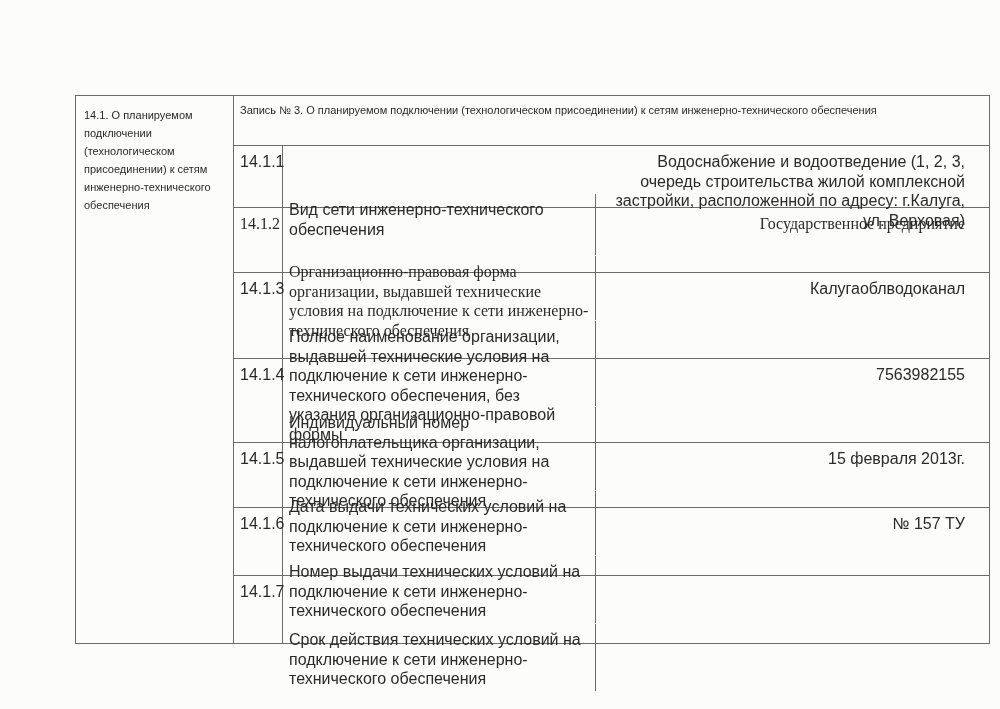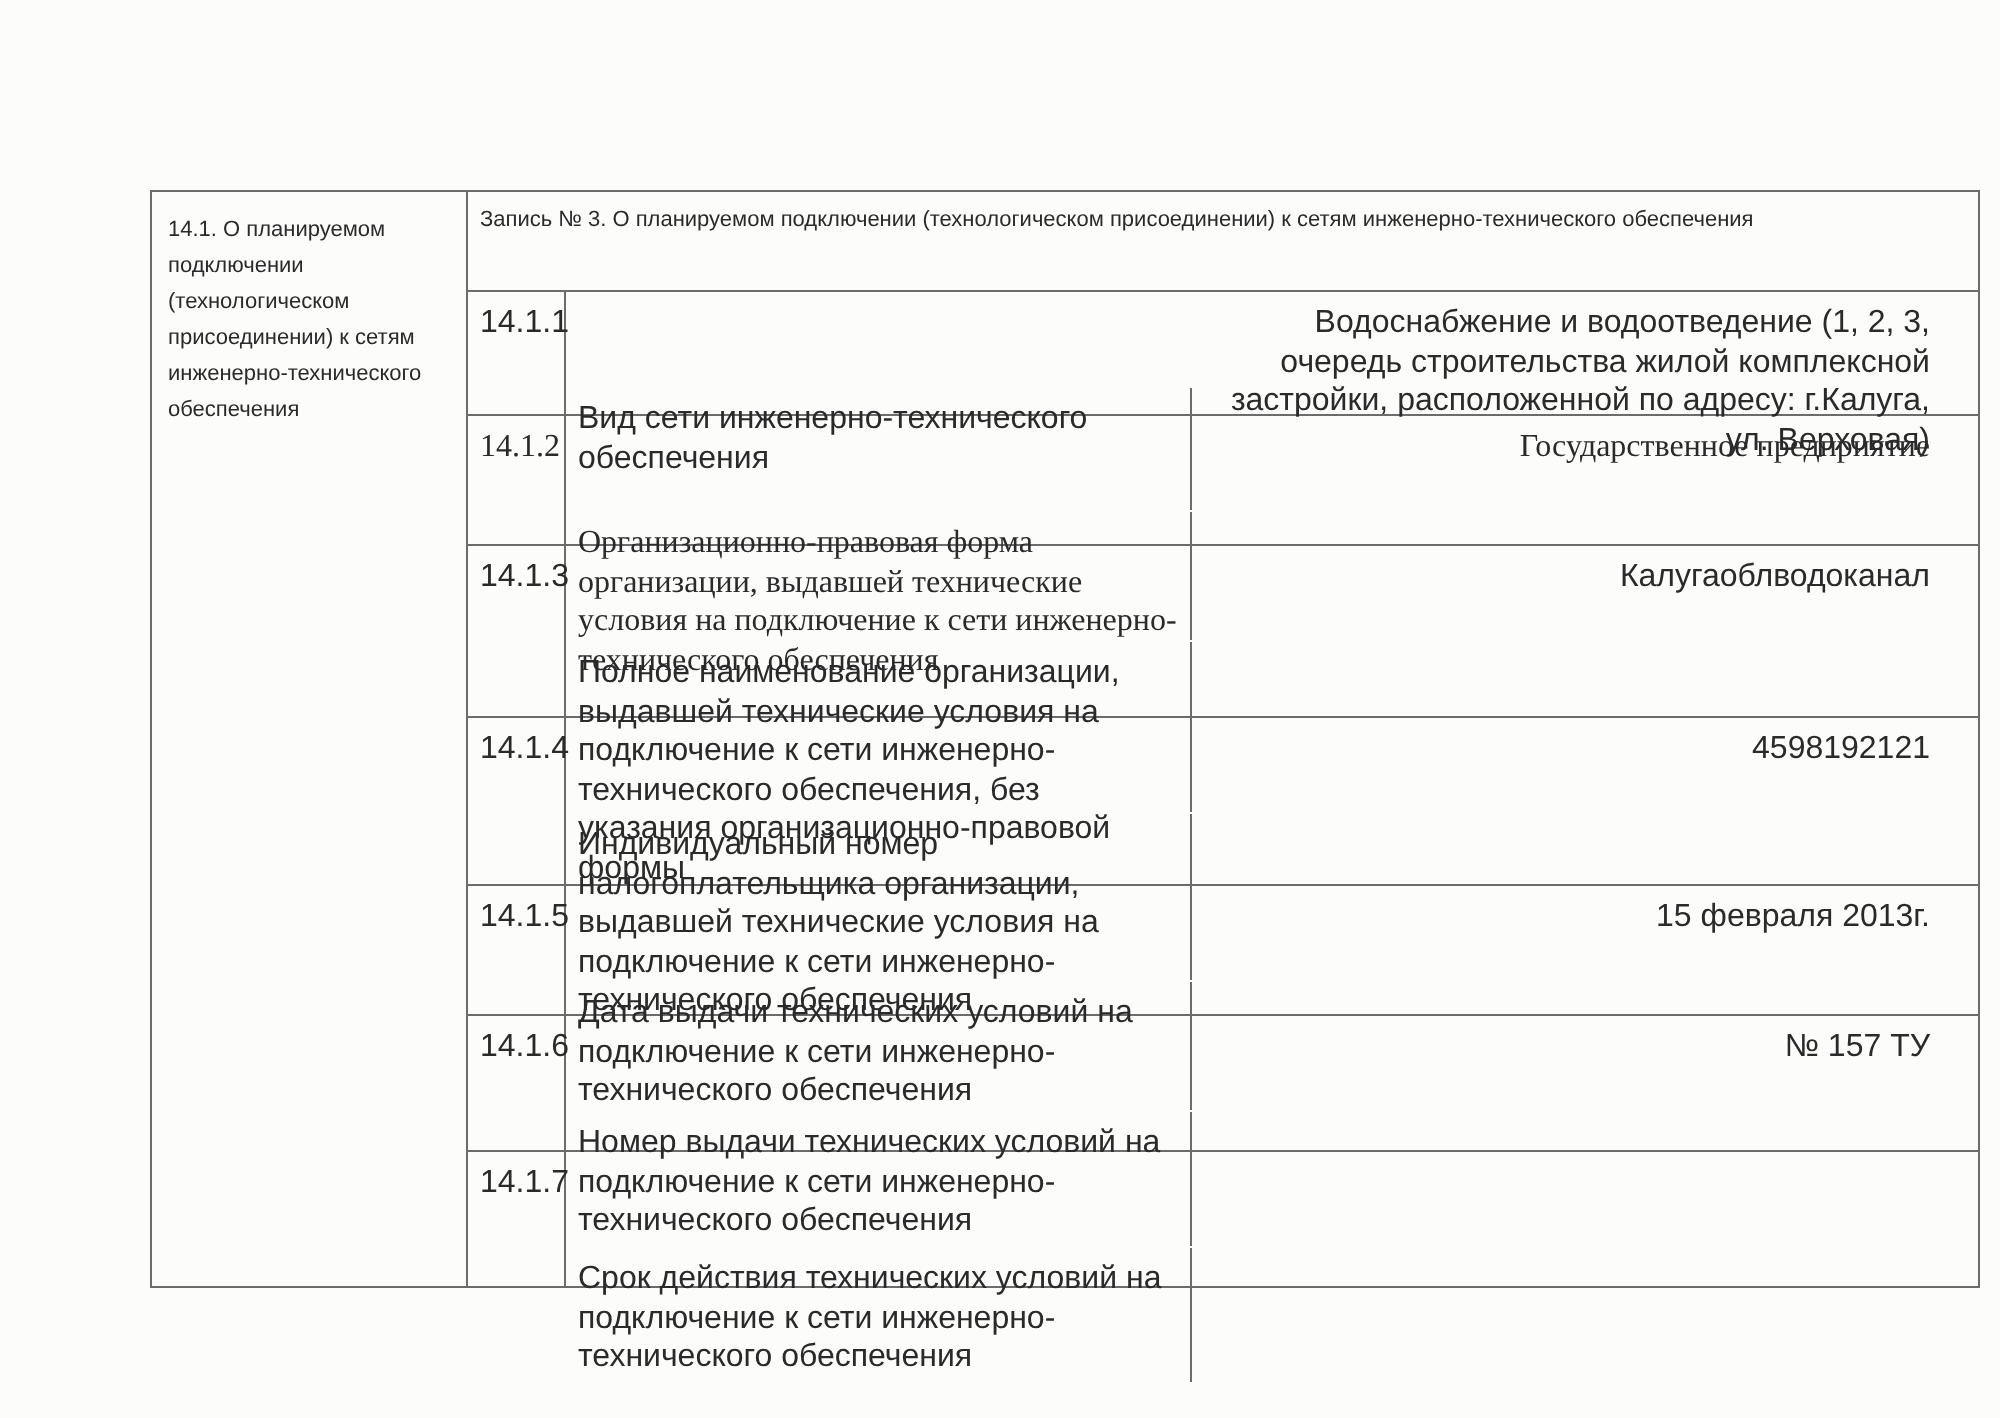--- a/index.html
+++ b/index.html
@@ -36,21 +36,21 @@
         <div class="value">Государственное предприятие</div>
       </div>
       <div class="row" style="top:177px;height:86px;">
         <div class="code">14.1.3</div>
         <div class="label">Полное наименование организации, выдавшей технические условия на подключение к сети инженерно-технического обеспечения, без указания организационно-правовой формы</div>
         <div class="value">Калугаоблводоканал</div>
       </div>
       <div class="row" style="top:263px;height:84px;">
         <div class="code">14.1.4</div>
         <div class="label">Индивидуальный номер налогоплательщика организации, выдавшей технические условия на подключение к сети инженерно-технического обеспечения</div>
-        <div class="value">4598192121</div>
+        <div class="value">7563982155</div>
       </div>
       <div class="row" style="top:347px;height:65px;">
         <div class="code">14.1.5</div>
         <div class="label">Дата выдачи технических условий на подключение к сети инженерно-технического обеспечения</div>
         <div class="value">15 февраля 2013г.</div>
       </div>
       <div class="row" style="top:412px;height:68px;">
         <div class="code">14.1.6</div>
         <div class="label">Номер выдачи технических условий на подключение к сети инженерно-технического обеспечения</div>
         <div class="value">№ 157 ТУ</div>

